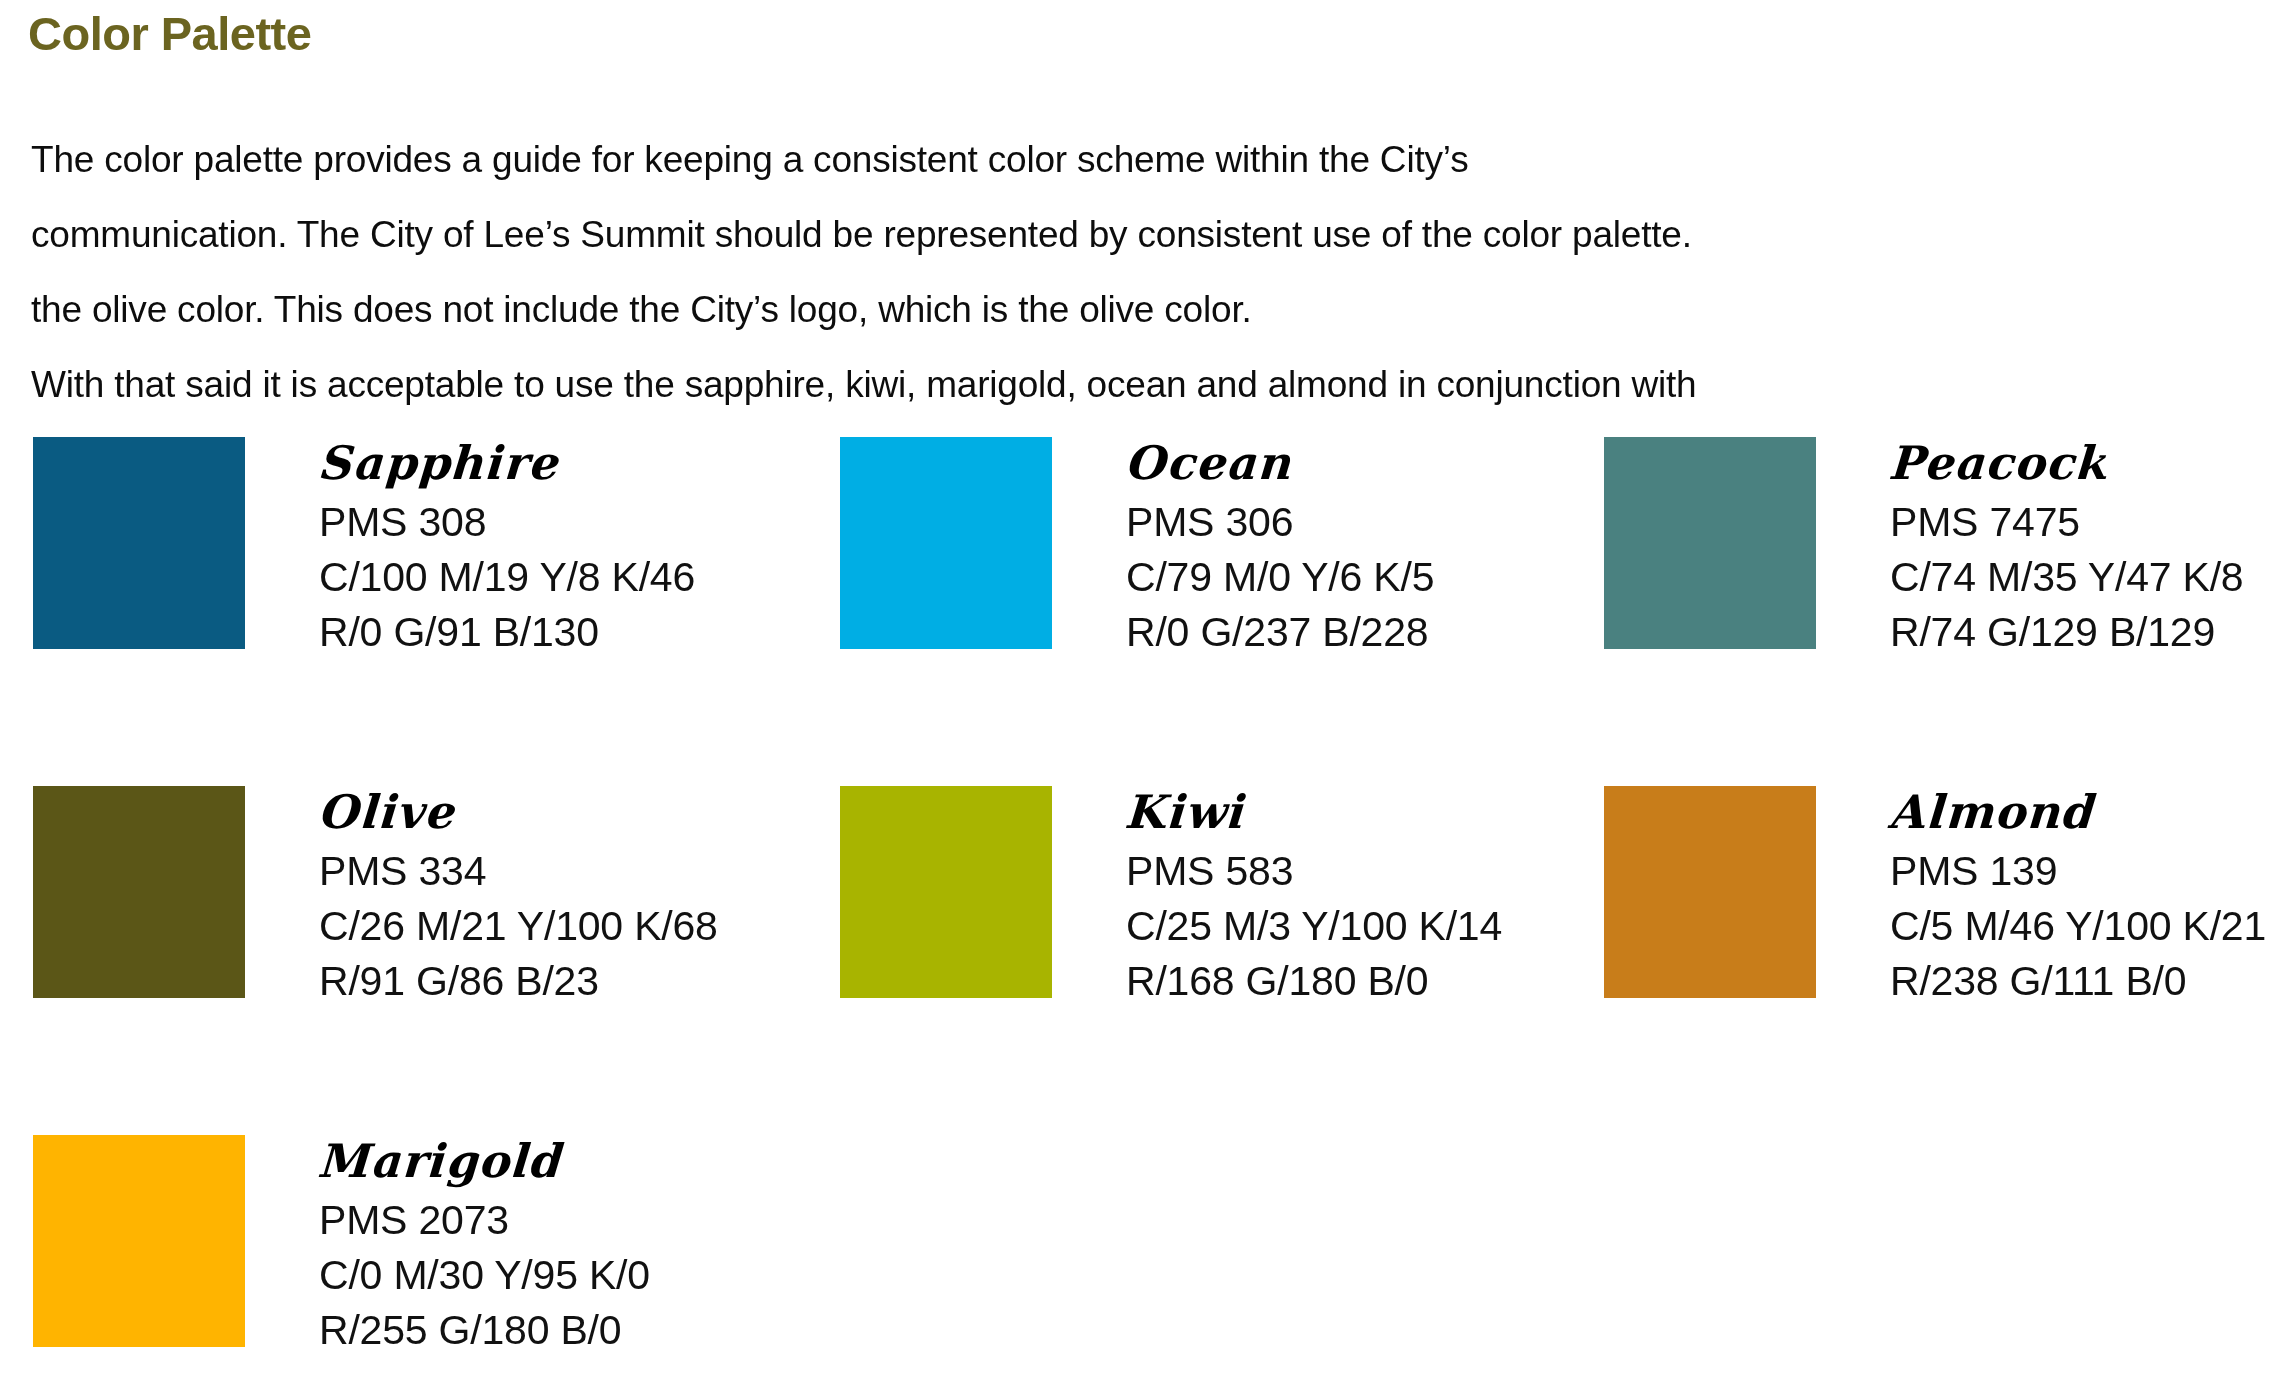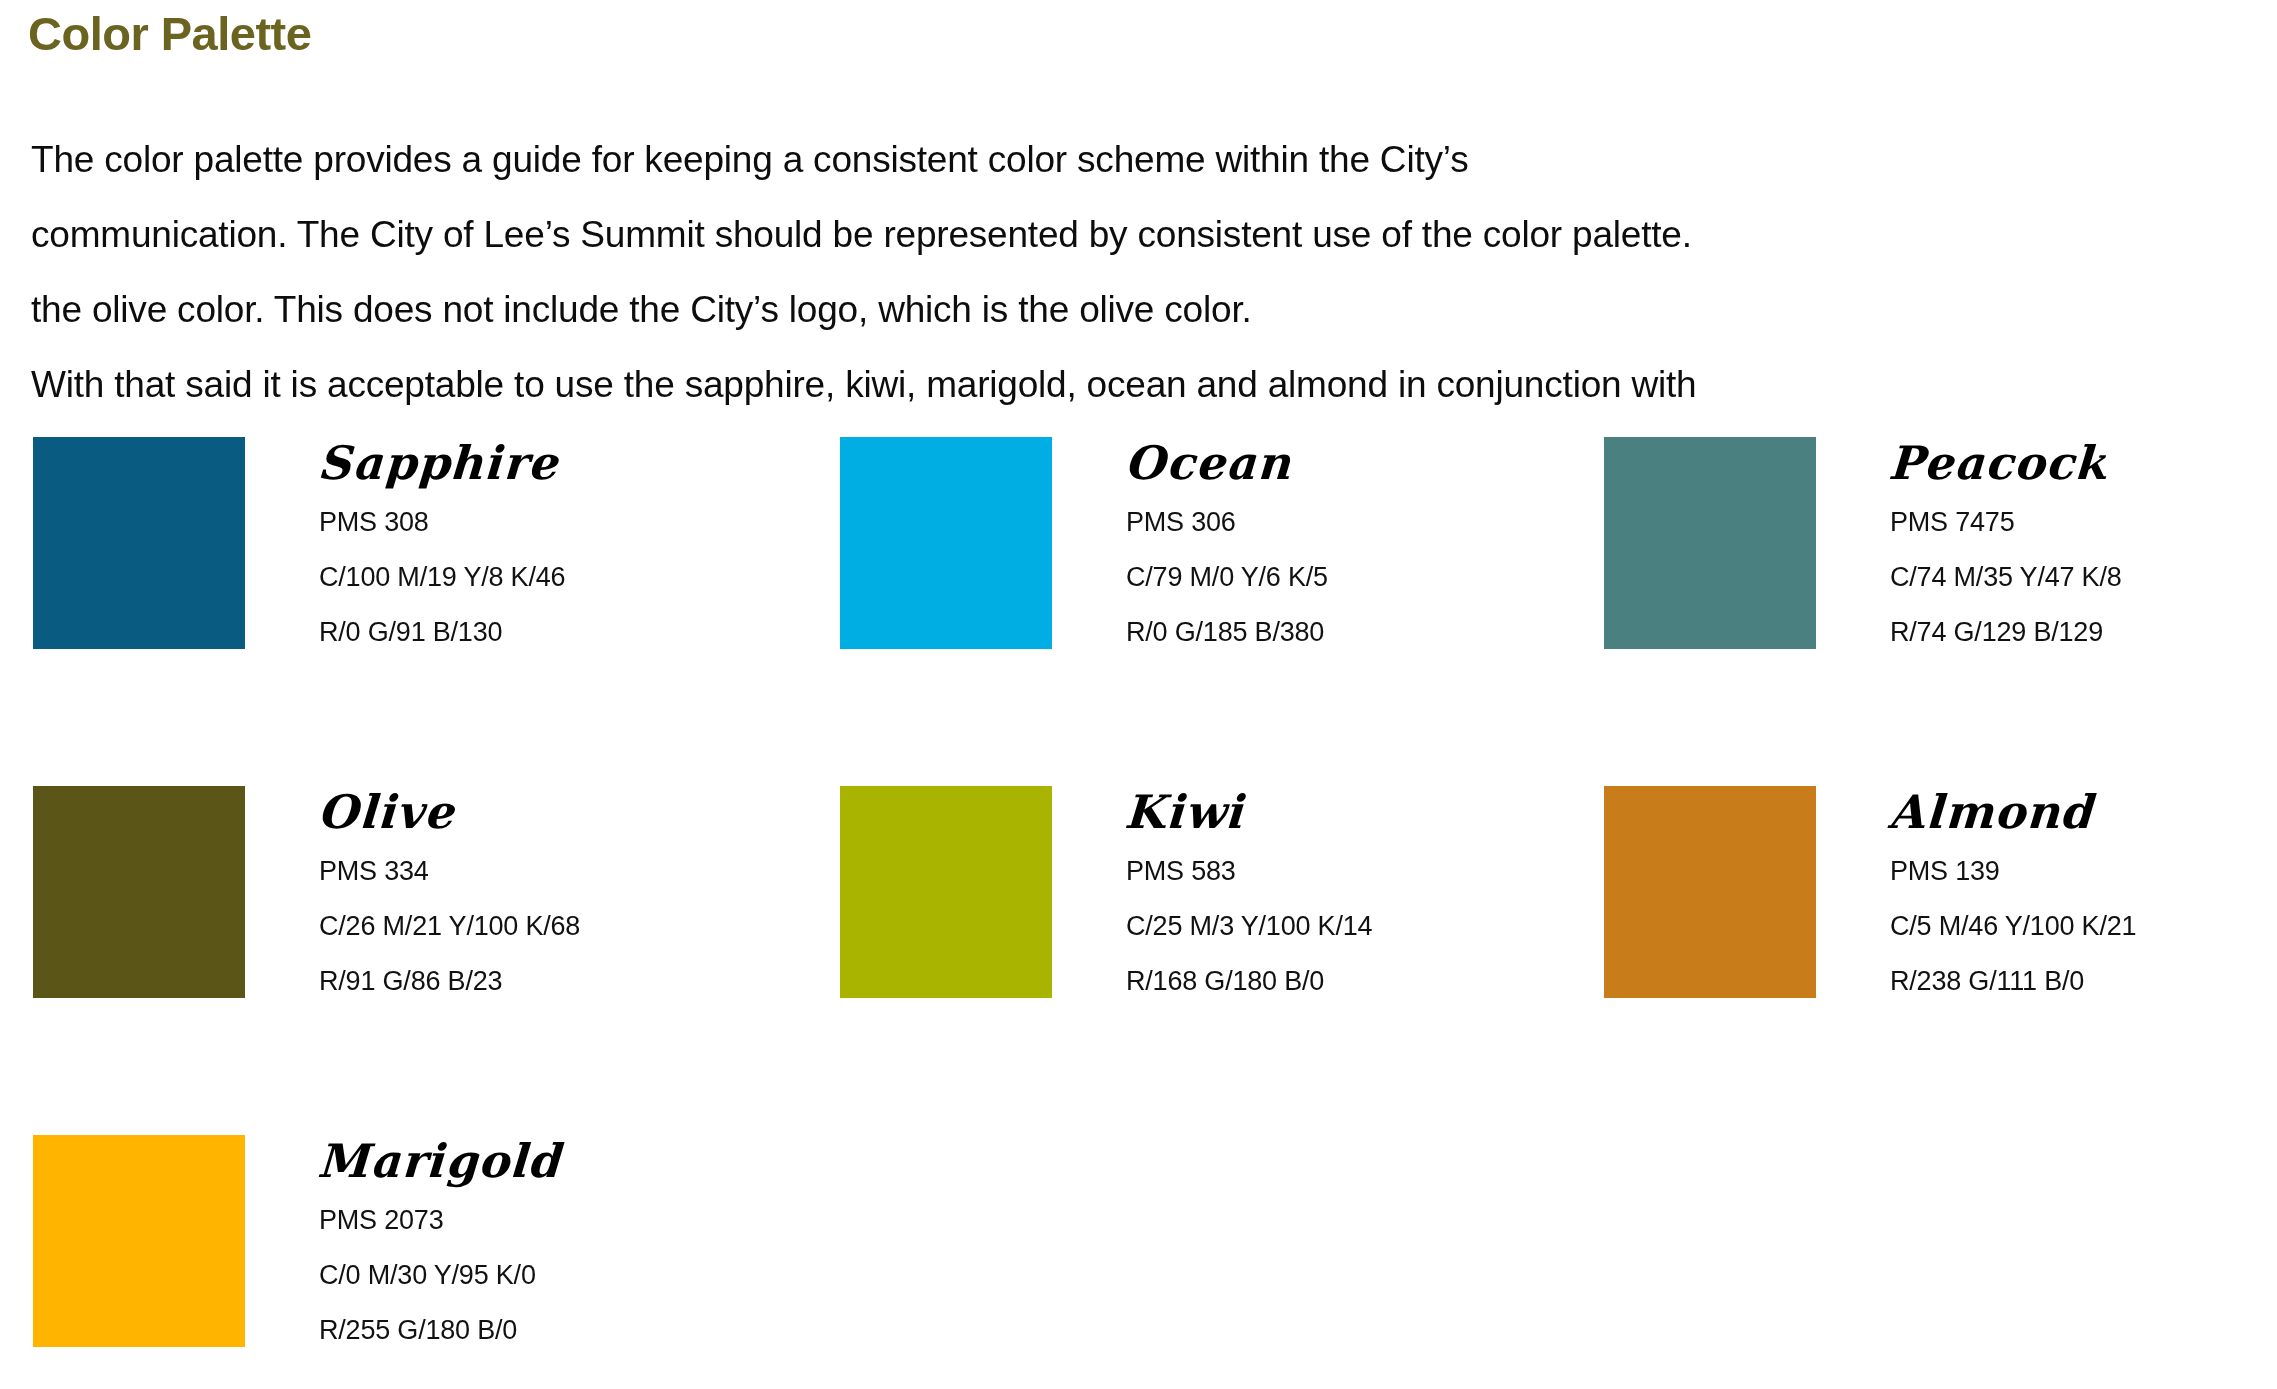--- a/index.html
+++ b/index.html
@@ -97,21 +97,21 @@
     line-height: 52px;
     letter-spacing: 1px;
     color: #000;
     white-space: nowrap;
     transform: skewX(-6deg);
     transform-origin: left bottom;
   }
 
   .swatch-spec {
     font-family: "Liberation Sans", sans-serif;
-    font-size: 27px;
+    font-size: 41px;
     line-height: 55px;
     letter-spacing: -0.2px;
     color: #111;
     white-space: nowrap;
   }
   .swatch-spec.first { margin-top: 6px; }
 </style>
 </head>
 <body style="background: rgb(255, 255, 255);">
 
@@ -139,21 +139,21 @@
           <div class="swatch-spec">R/0  G/91  B/130</div>
         </div>
       </div>
 
       <div class="swatch-card col-1">
         <span class="swatch-chip" style="background-color: rgb(0, 174, 228);"></span>
         <div class="swatch-info">
           <div class="swatch-name">Ocean</div>
           <div class="swatch-spec first">PMS 306</div>
           <div class="swatch-spec">C/79  M/0  Y/6  K/5</div>
-          <div class="swatch-spec">R/0  G/185  B/380</div>
+          <div class="swatch-spec">R/0  G/237  B/228</div>
         </div>
       </div>
 
       <div class="swatch-card col-2">
         <span class="swatch-chip" style="background-color: rgb(74, 129, 128);"></span>
         <div class="swatch-info">
           <div class="swatch-name">Peacock</div>
           <div class="swatch-spec first">PMS 7475</div>
           <div class="swatch-spec">C/74  M/35  Y/47  K/8</div>
           <div class="swatch-spec">R/74  G/129  B/129</div>

